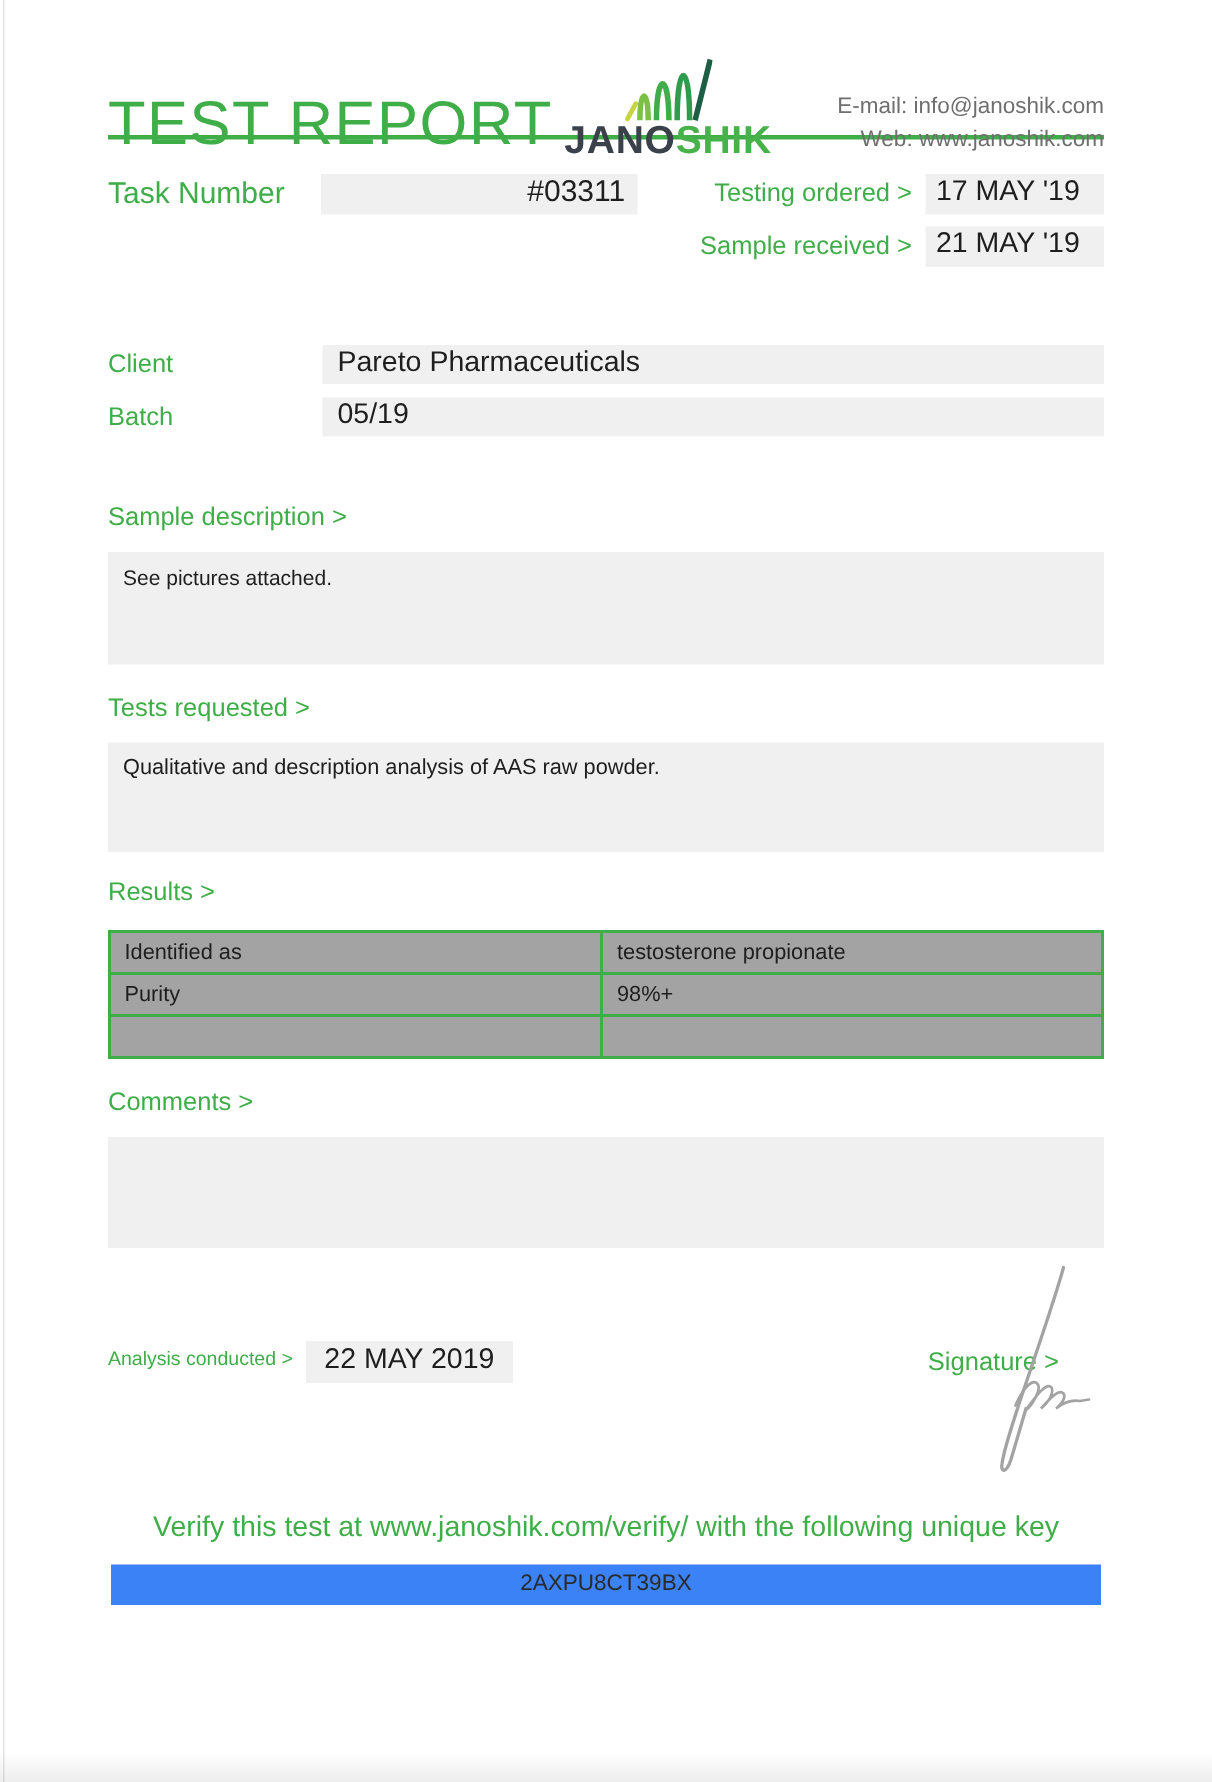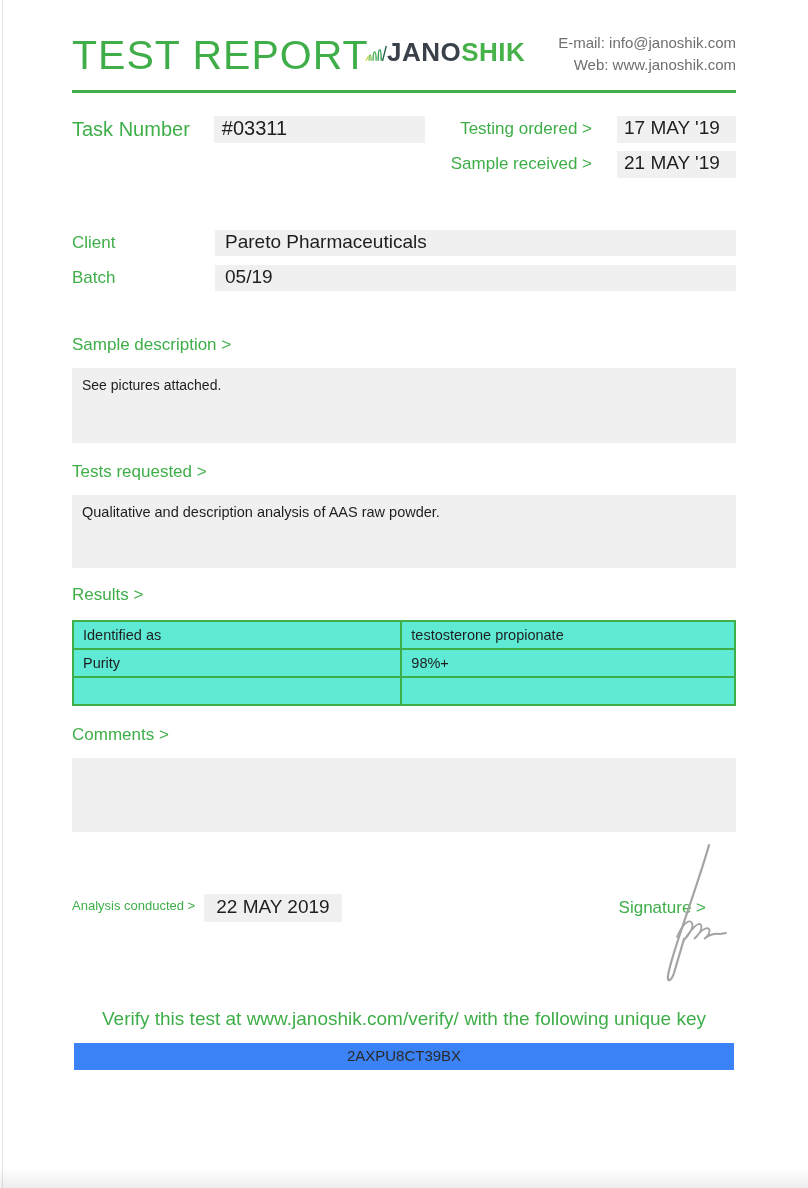--- a/index.html
+++ b/index.html
@@ -16,56 +16,56 @@
     font-family:"Liberation Sans", sans-serif;
     position:relative;
     overflow:hidden;
   }
   .edge-left{position:absolute;left:2px;top:0;bottom:0;width:1px;background:#e4e4e4;}
   .bottom-fade{position:absolute;left:0;right:0;bottom:0;height:20px;
     background:linear-gradient(to bottom, rgba(0,0,0,0), rgba(0,0,0,0.07));}
   .content{margin:0 72px;position:relative;}
 
   
-  .header{display:flex;justify-content:space-between;align-items:flex-end;padding-top:36px;height:76px;}
+  .header{display:flex;justify-content:space-between;align-items:flex-start;padding-top:36px;height:76px;}
   .title{font-size:41px;line-height:1;color:var(--green);font-weight:500;letter-spacing:1px;margin-top:26px;white-space:nowrap;}
-  .logo{display:flex;flex-direction:row;align-items:center;width:160px;margin-left:-36px;}
+  .logo{display:flex;flex-direction:column;align-items:center;width:160px;margin-left:-36px;}
   .logo-icon{width:60px;height:46px;}
   .wordmark{font-size:26px;font-weight:bold;letter-spacing:0.5px;color:#3a414b;line-height:1;margin-top:-2px;}
   .wordmark .wm-green{color:#48b24a;}
   .contact{text-align:right;font-size:15px;color:var(--muted);margin-top:24px;line-height:22px;white-space:nowrap;}
   .rule{height:3px;background:var(--green);margin-top:14px;}
 
   
   .task-row{display:flex;justify-content:space-between;margin-top:23px;}
-  .task-left{display:flex;}
+  .task-left{display:flex;text-align:right;}
   .g-label{color:var(--green);}
   .task-label{font-size:20px;padding-top:2px;white-space:nowrap;}
   .field{background:var(--field);color:var(--dark);}
   .task-field{width:211px;margin-left:24px;font-size:20px;padding:1px 8px 3px;height:27px;}
-  .date-line{display:flex;justify-content:flex-end;align-items:flex-start;margin-bottom:8px;gap:16px;}
+  .date-line{display:flex;justify-content:flex-end;align-items:flex-start;margin-bottom:8px;}
   .date-label{font-size:17px;margin-right:9px;padding-top:3px;white-space:nowrap;}
   .date-field{width:119px;font-size:19px;padding:1px 7px 3px;height:27px;white-space:nowrap;}
 
   
   .details{margin-top:44px;}
   .detail-row{display:flex;margin-bottom:9px;}
   .detail-label{width:143px;flex:0 0 143px;font-size:17px;padding-top:3px;}
   .detail-value{flex:1;font-size:19px;padding:1px 10px 3px;min-height:25px;}
 
   
   .section-heading{color:var(--green);font-size:17px;line-height:20px;}
   .sec-sample{margin-top:44px;}
   .box{background:var(--field);margin-top:13px;padding:8px 10px;font-size:14px;color:var(--dark);line-height:18px;}
   .box-sample{min-height:75px;}
   .sec-tests{margin-top:19px;}
   .box-tests{min-height:73px;font-size:14.5px;}
   .sec-results{margin-top:17px;}
   table.results{width:100%;border-collapse:collapse;margin-top:15px;}
-  table.results td{border:2px solid var(--green);height:28px;font-size:14.5px;padding:0 9px;color:var(--dark);background:#5eead4;}
+  table.results td{border:2px solid var(--green);height:28px;font-size:14.5px;padding:0 9px;color:var(--dark);background:#a3a3a3;}
   td.col-name{width:49.6%;}
   .sec-comments{margin-top:19px;}
   .box-comments{min-height:74px;}
 
   
   .bottom-row{display:flex;justify-content:space-between;margin-top:62px;}
   .analysis{display:flex;align-items:flex-start;}
   .analysis-label{font-size:13px;margin-right:9px;padding-top:4px;white-space:nowrap;}
   .analysis-field{font-size:19px;padding:2px 12px 0;height:28px;white-space:nowrap;}
   .signature-wrap{display:flex;align-items:flex-start;}

